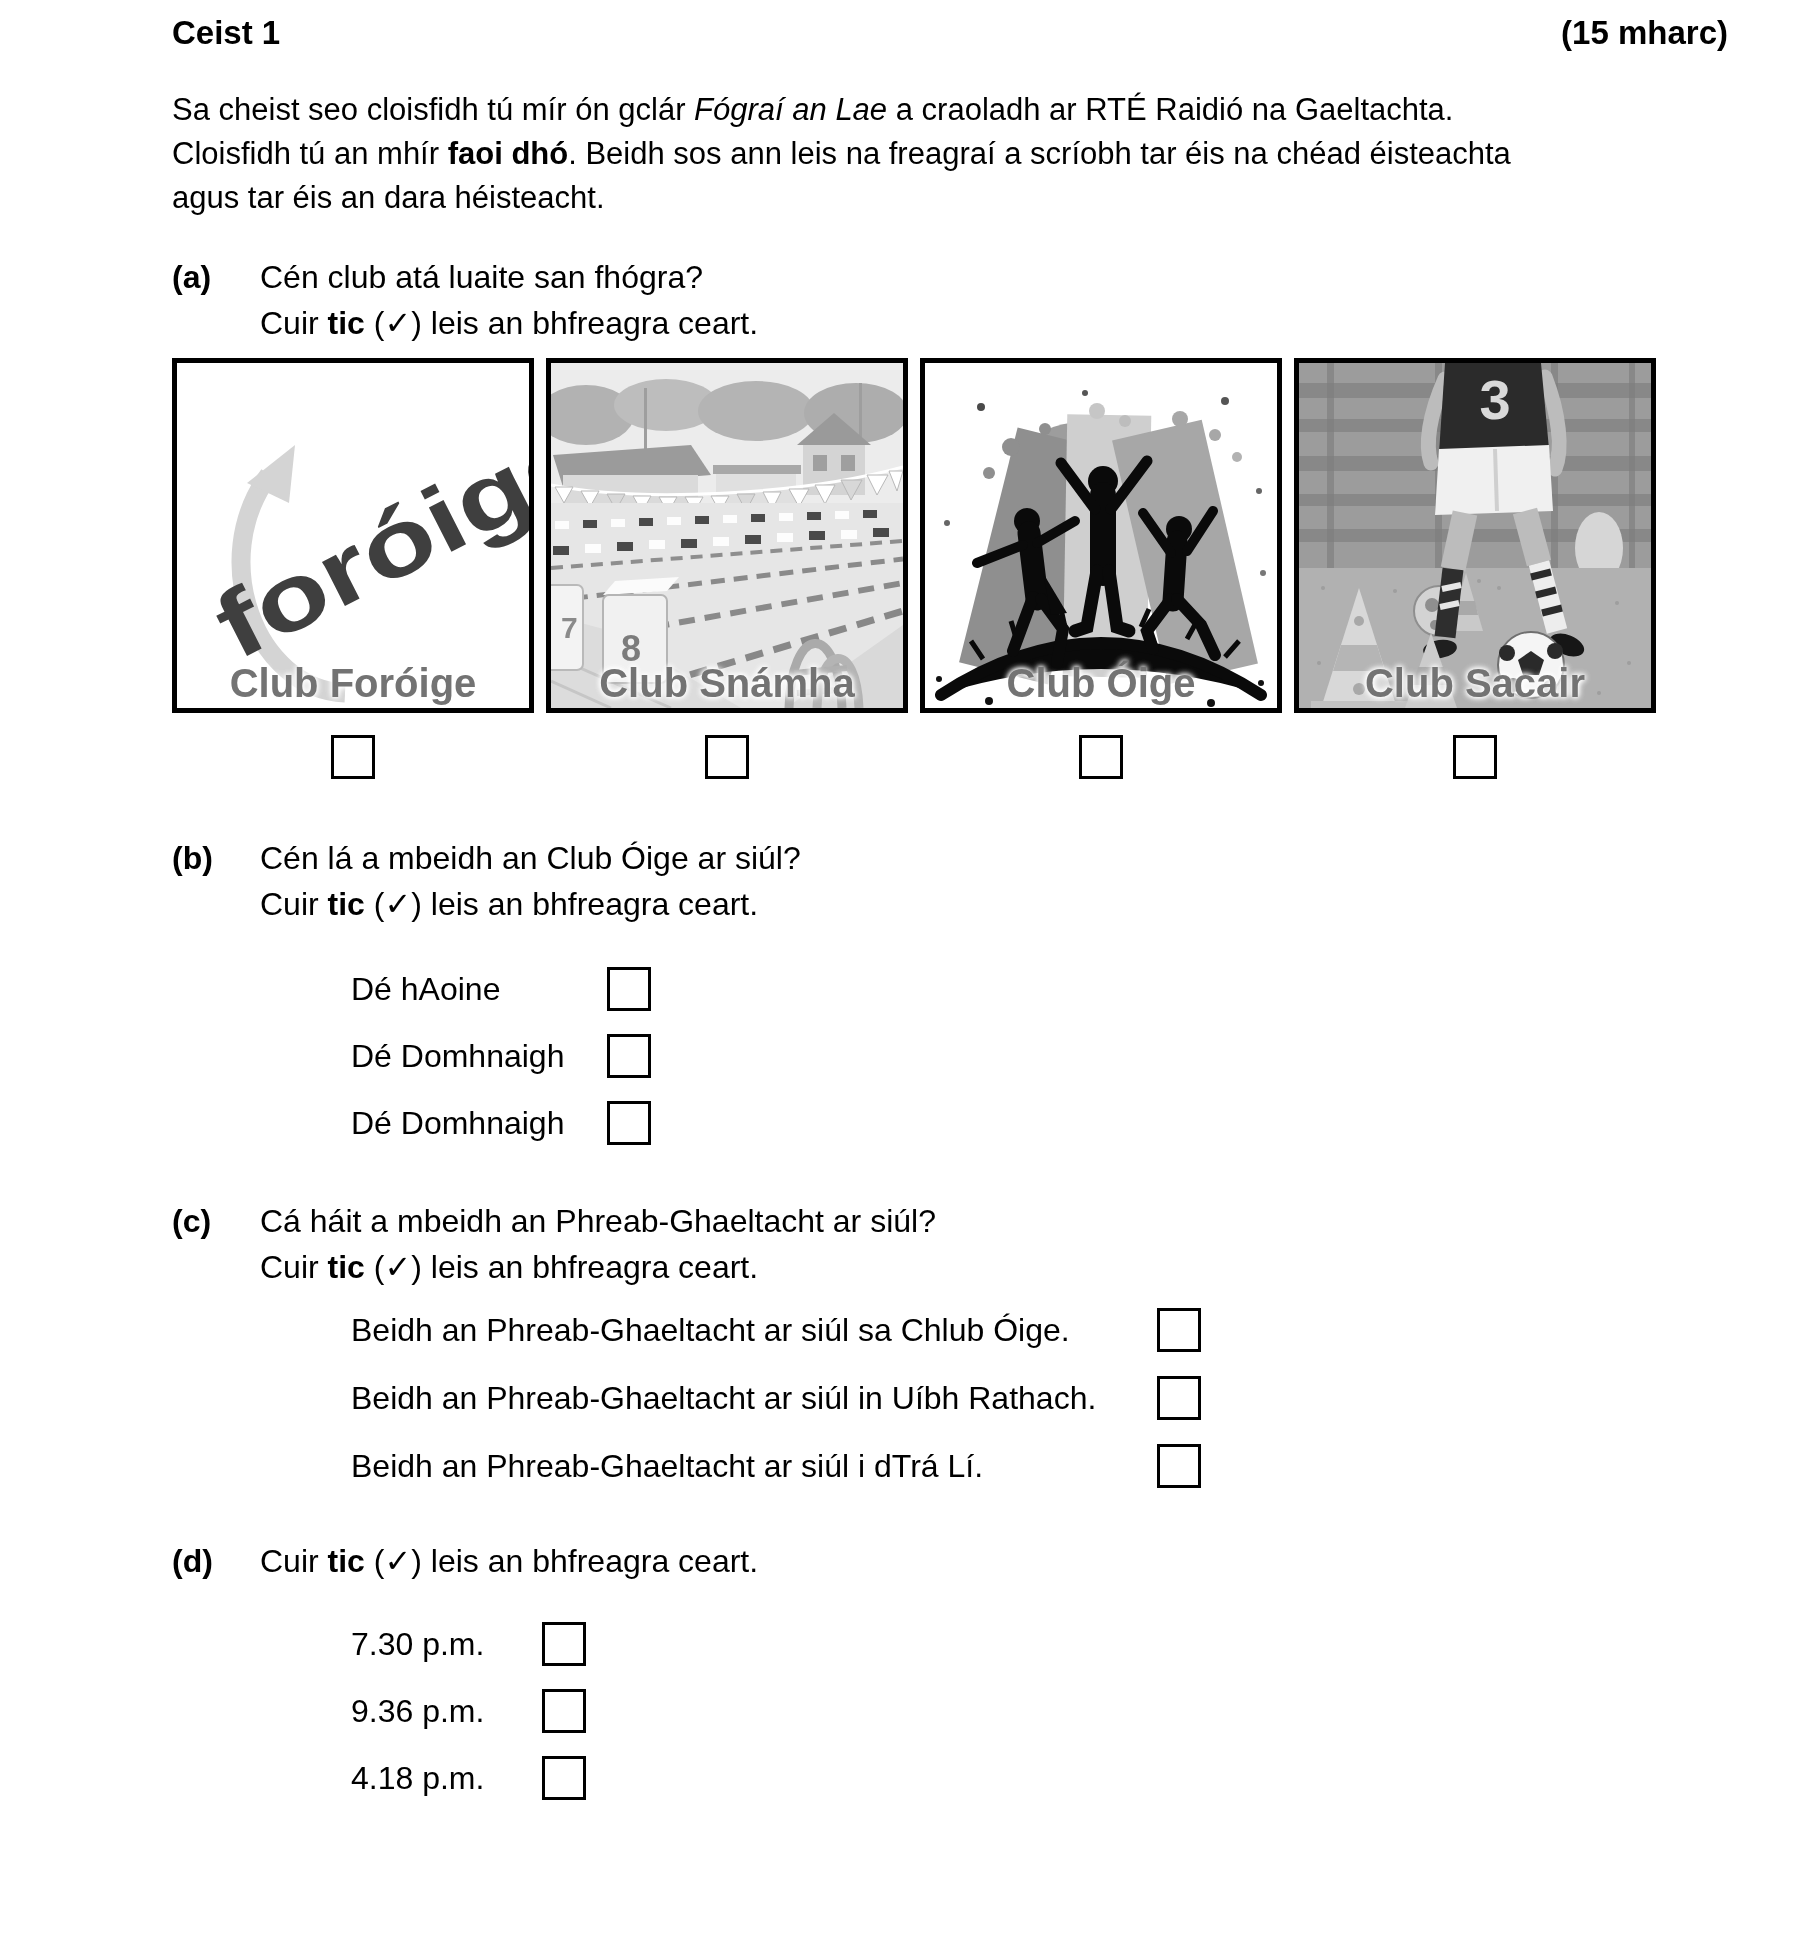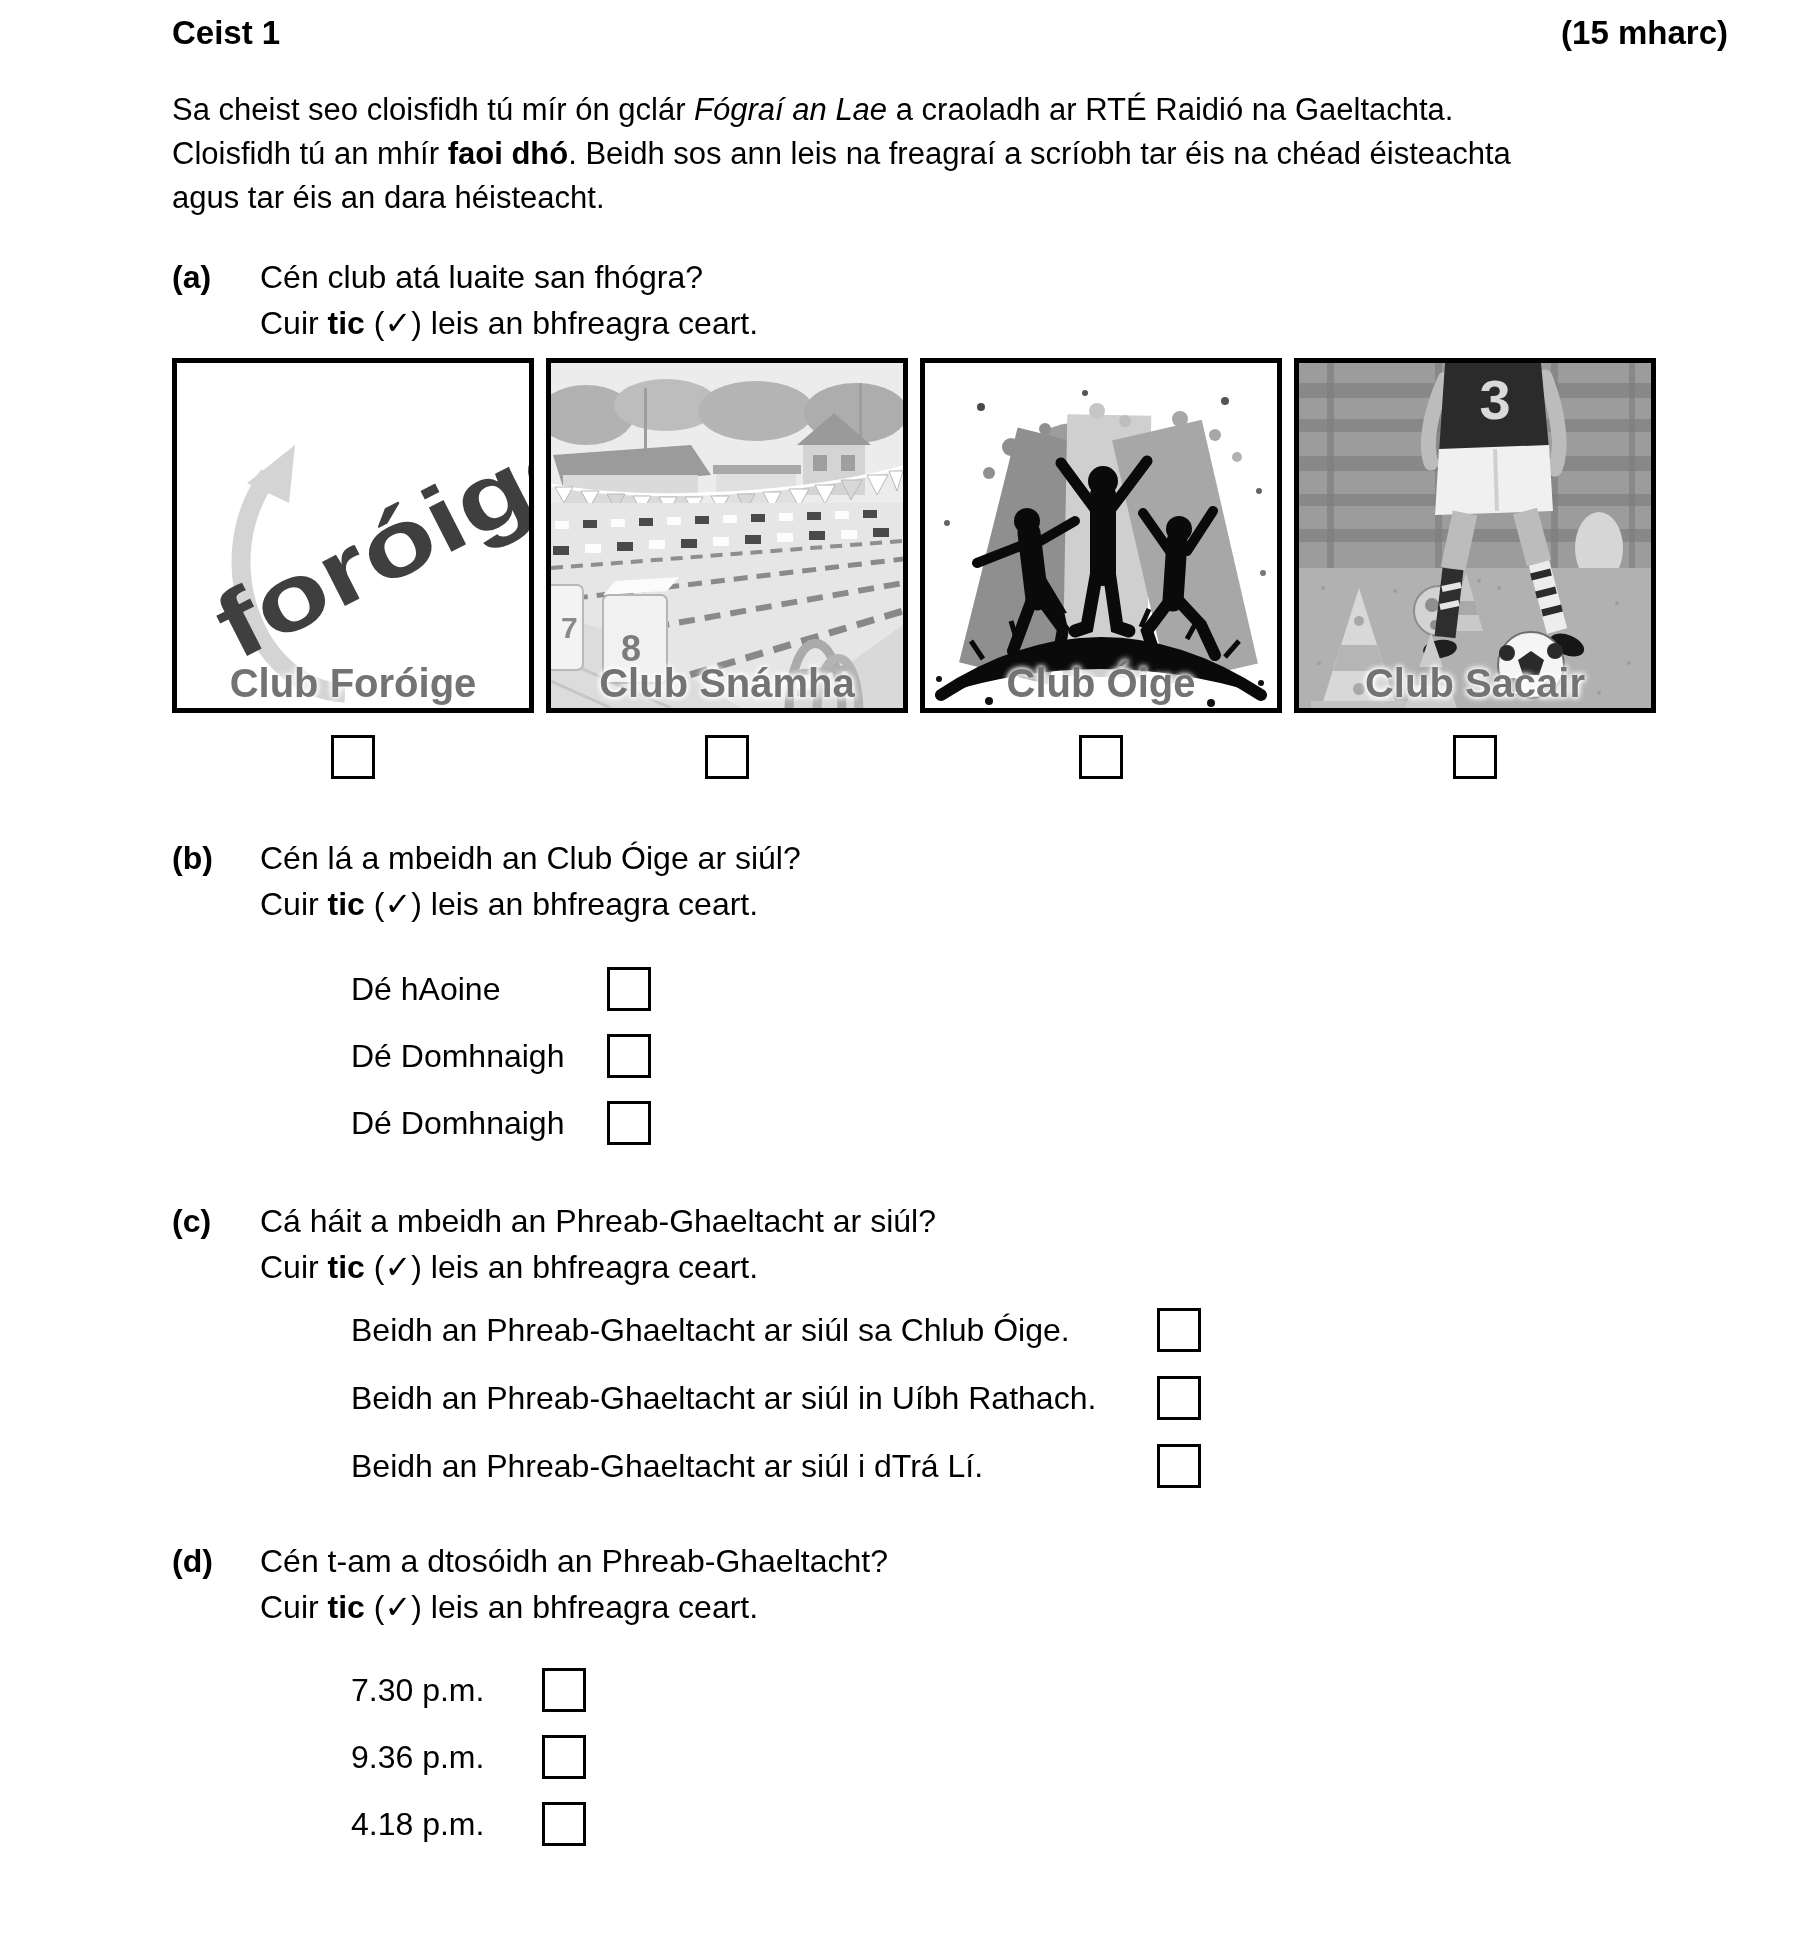--- a/index.html
+++ b/index.html
@@ -349,21 +349,20 @@
     </div>
     <div class="opt-row">
       <span class="opt-label">Beidh an Phreab-Ghaeltacht ar siúl i dTrá Lí.</span>
       <span class="checkbox"></span>
     </div>
   </div>
 
   <div class="qhead mt-d">
     <div class="qlabel">(d)</div>
     <div>
-      <div class="qtext">Cén t-am a dtosóidh an Phreab-Ghaeltacht?</div>
       <div class="qtext"><span>Cuir </span><span class="bd">tic</span><span> (✓) leis an bhfreagra ceart.</span></div>
     </div>
   </div>
   <div class="opts opts-d">
     <div class="opt-row">
       <span class="opt-label">7.30 p.m.</span>
       <span class="checkbox"></span>
     </div>
     <div class="opt-row">
       <span class="opt-label">9.36 p.m.</span>

